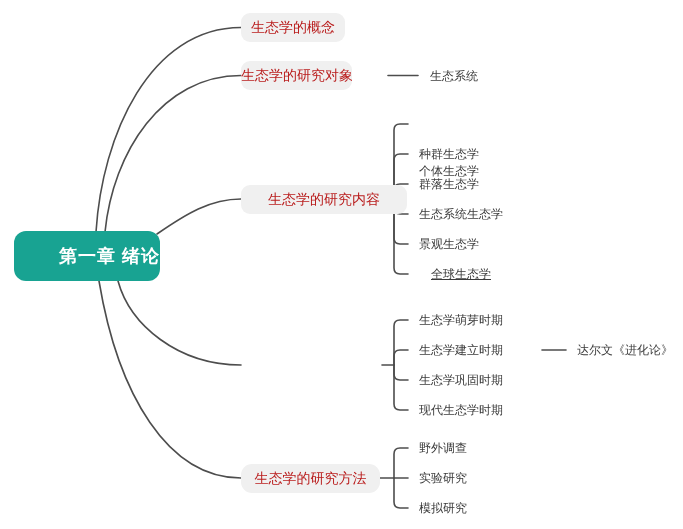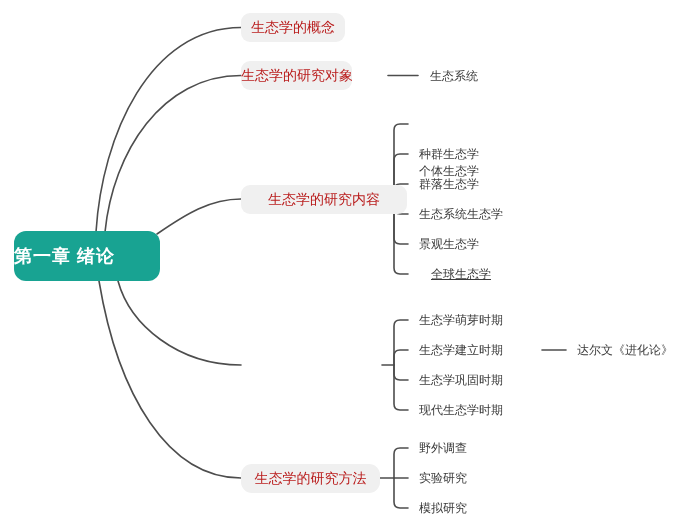--- a/index.html
+++ b/index.html
@@ -9,21 +9,21 @@
     background:#ffffff;
     font-family:"Liberation Sans","DejaVu Sans",sans-serif;
     overflow:hidden;
   }
   .lines{position:absolute;left:0;top:0;width:683px;height:529px;}
   .lines path{fill:none;stroke:#4d4d4d;stroke-width:1.6;stroke-linecap:round;}
   .root-node{
     position:absolute;left:14px;top:231px;width:146px;height:50px;
     background:#18a392;border-radius:12px;
     color:#ffffff;font-size:18px;font-weight:bold;
-    text-align:left;line-height:50px;
+    text-align:right;line-height:50px;
     letter-spacing:1px;
     cursor:pointer;
   }
   .branch-node{
     position:absolute;height:29px;
     background:#f0f0f0;border-radius:9px;
     color:#b91c1c;font-size:14px;
     text-align:center;line-height:29px;
     white-space:nowrap;overflow:hidden;
     cursor:pointer;

